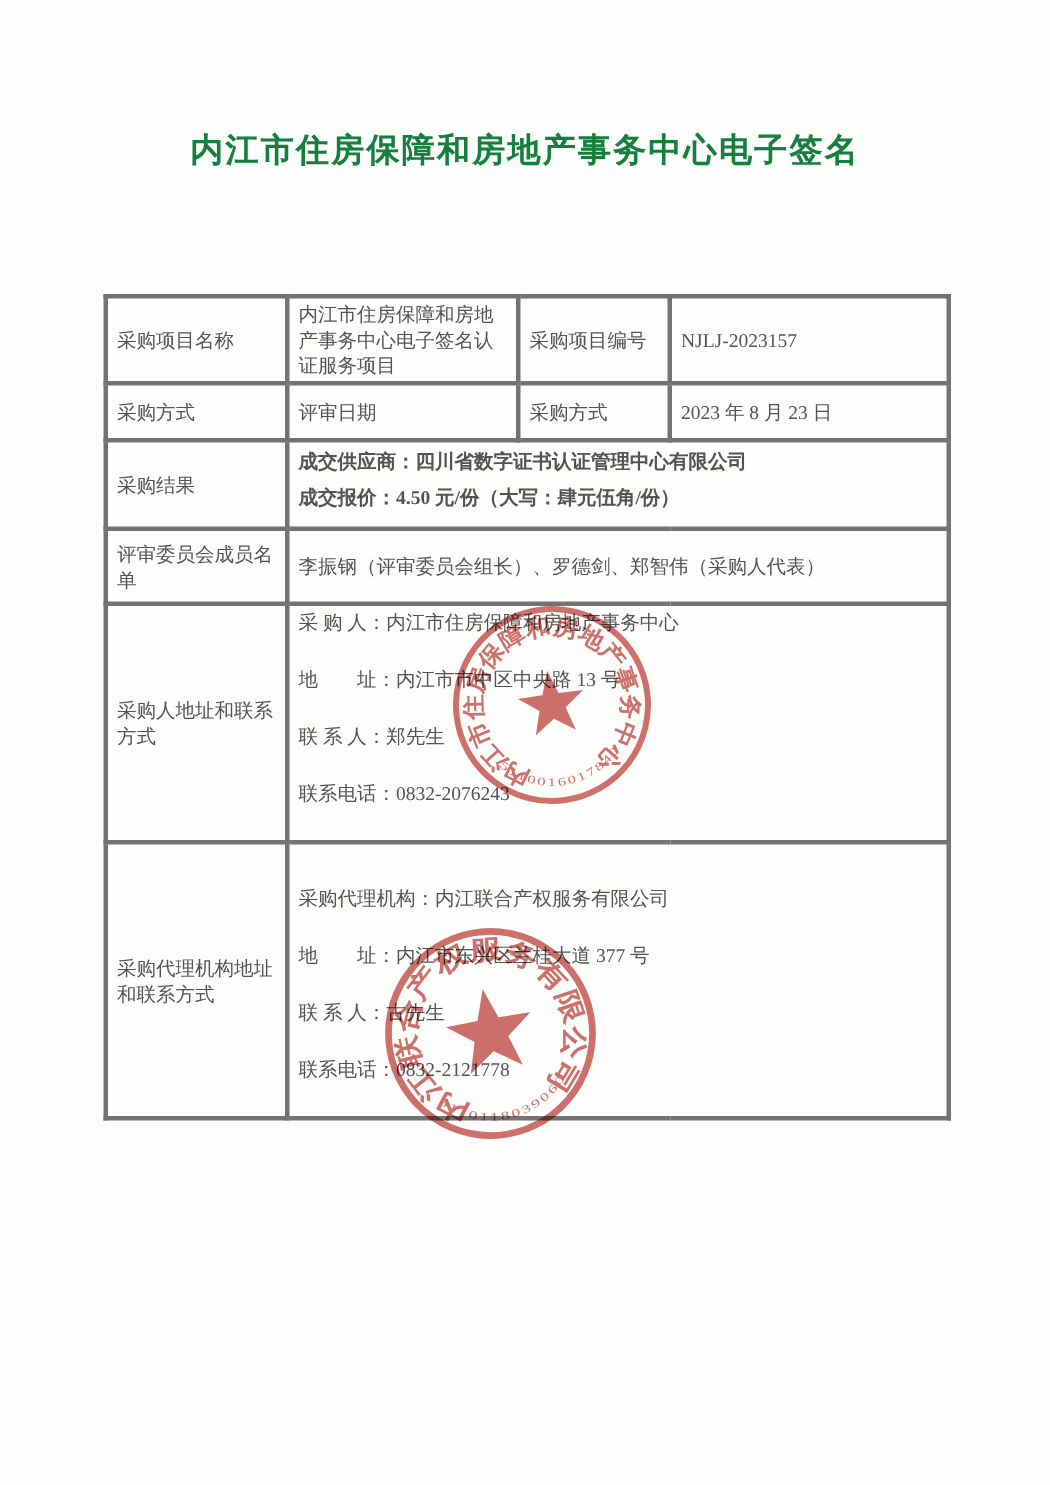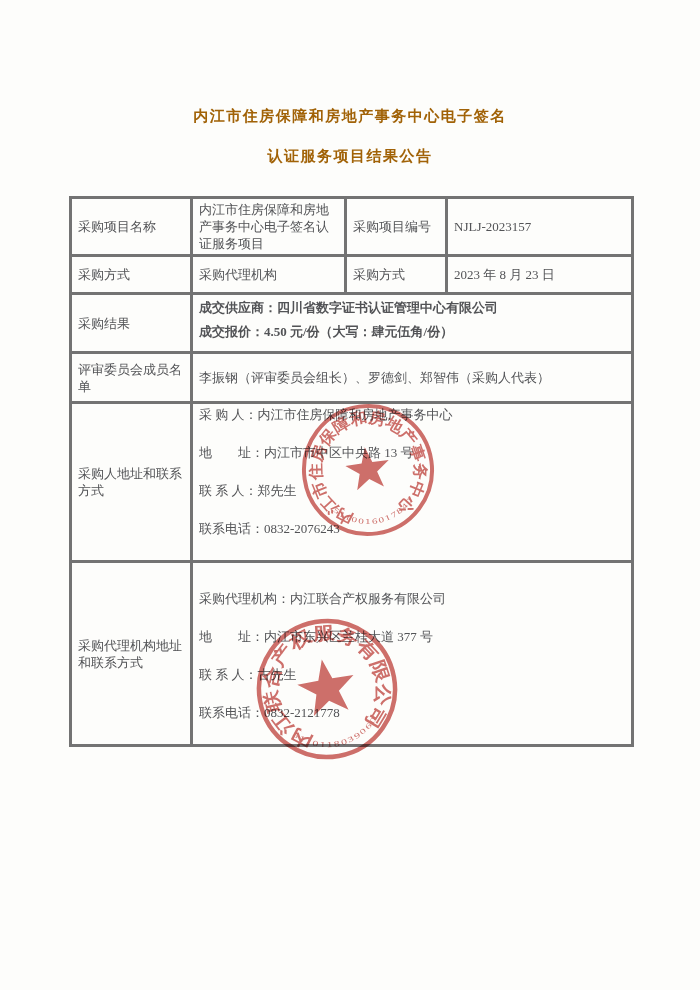--- a/index.html
+++ b/index.html
@@ -6,23 +6,23 @@
   .page{
     position:relative;
     width:700px;height:990px;
     margin:0 auto;
     background:#fdfdfb;
     overflow:hidden;
     font-family:"Liberation Serif","DejaVu Serif",serif;
     color:#515254;
   }
   .doc-title{
-    position:absolute;top:96px;left:0;width:100%;
+    position:absolute;top:80px;left:0;width:100%;
     text-align:center;
-    font-size:15px;font-weight:bold;color:#a16207;
+    font-size:22px;font-weight:bold;color:#15803d;
     line-height:40px;letter-spacing:1.5px;
   }
   table.doc-table{
     position:absolute;left:69px;top:196px;
     width:562px;
     border-collapse:collapse;table-layout:fixed;
     border:2px solid #77787a;
     font-size:13px;color:#525356;
   }
   table.doc-table td{
@@ -50,40 +50,39 @@
   .seal .arc-name{font-weight:bold;}
   .seal .arc-code{letter-spacing:1px;}
 </style>
 </head>
 <body>
 
 <div class="page">
 
   <div class="doc-title">
     <div>内江市住房保障和房地产事务中心电子签名</div>
-    <div>认证服务项目结果公告</div>
   </div>
 
   <table class="doc-table">
     <colgroup>
       <col style="width:121px">
         <col style="width:154px">
         <col style="width:101px">
         <col style="width:186px">
     </colgroup>
     <tbody>
         <tr style="height:53px">
       <td>采购项目名称</td>
       <td>内江市住房保障和房地产事务中心电子签名认证服务项目</td>
       <td>采购项目编号</td>
       <td>NJLJ-2023157</td>
     </tr>
     <tr style="height:38px">
       <td>采购方式</td>
-      <td>采购代理机构</td>
+      <td>评审日期</td>
       <td>采购方式</td>
       <td>2023 年 8 月 23 日</td>
     </tr>
     <tr style="height:59px">
       <td>采购结果</td>
       <td class="cell-multiline" colspan="3">
         <div class="ln-sm">成交供应商：四川省数字证书认证管理中心有限公司</div>
         <div class="ln-sm">成交报价：4.50 元/份（大写：肆元伍角/份）</div>
       </td>
     </tr>

